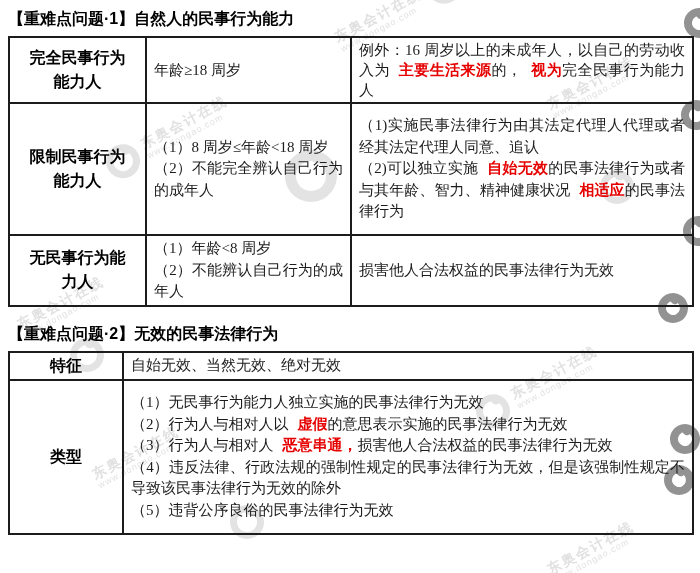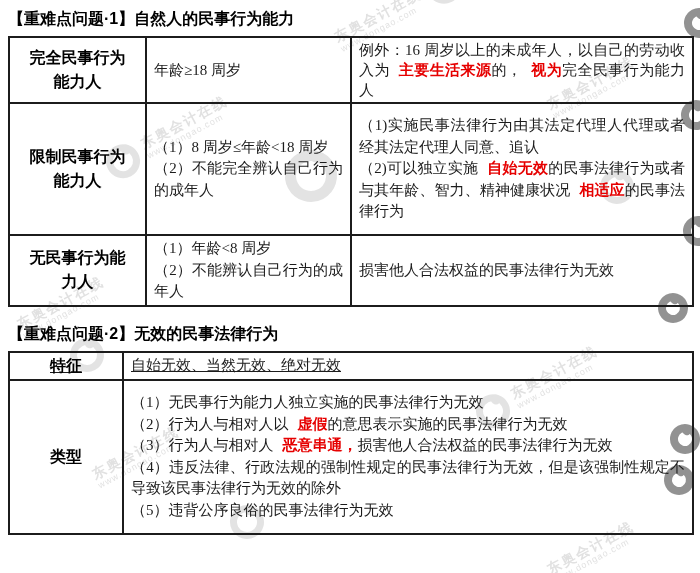--- a/index.html
+++ b/index.html
@@ -179,21 +179,21 @@
   <div class="sec-title second">
     <span>【重难点问题·2】</span><span>无效的民事法律行为</span>
   </div>
 
   <table class="t2">
     <colgroup>
         <col class="c1">
         <col class="c2">
       </colgroup>
     <tbody>
-        <tr style="height:28px;text-decoration:underline;">
+        <tr style="height:28px;">
       <td class="label">特征</td>
       <td class="content single"><span>自始无效、当然无效、绝对无效</span></td>
     </tr>
     <tr style="height:154px;">
       <td class="label">类型</td>
       <td class="content"><span>（1）无民事行为能力人独立实施的民事法律行为无效
 （2）行为人与相对人以</span><span class="hl">虚假</span><span>的意思表示实施的民事法律行为无效
 （3）行为人与相对人</span><span class="hl">恶意串通，</span><span>损害他人合法权益的民事法律行为无效
 （4）违反法律、行政法规的强制性规定的民事法律行为无效，但是该强制性规定不导致该民事法律行为无效的除外
 （5）违背公序良俗的民事法律行为无效</span></td>

